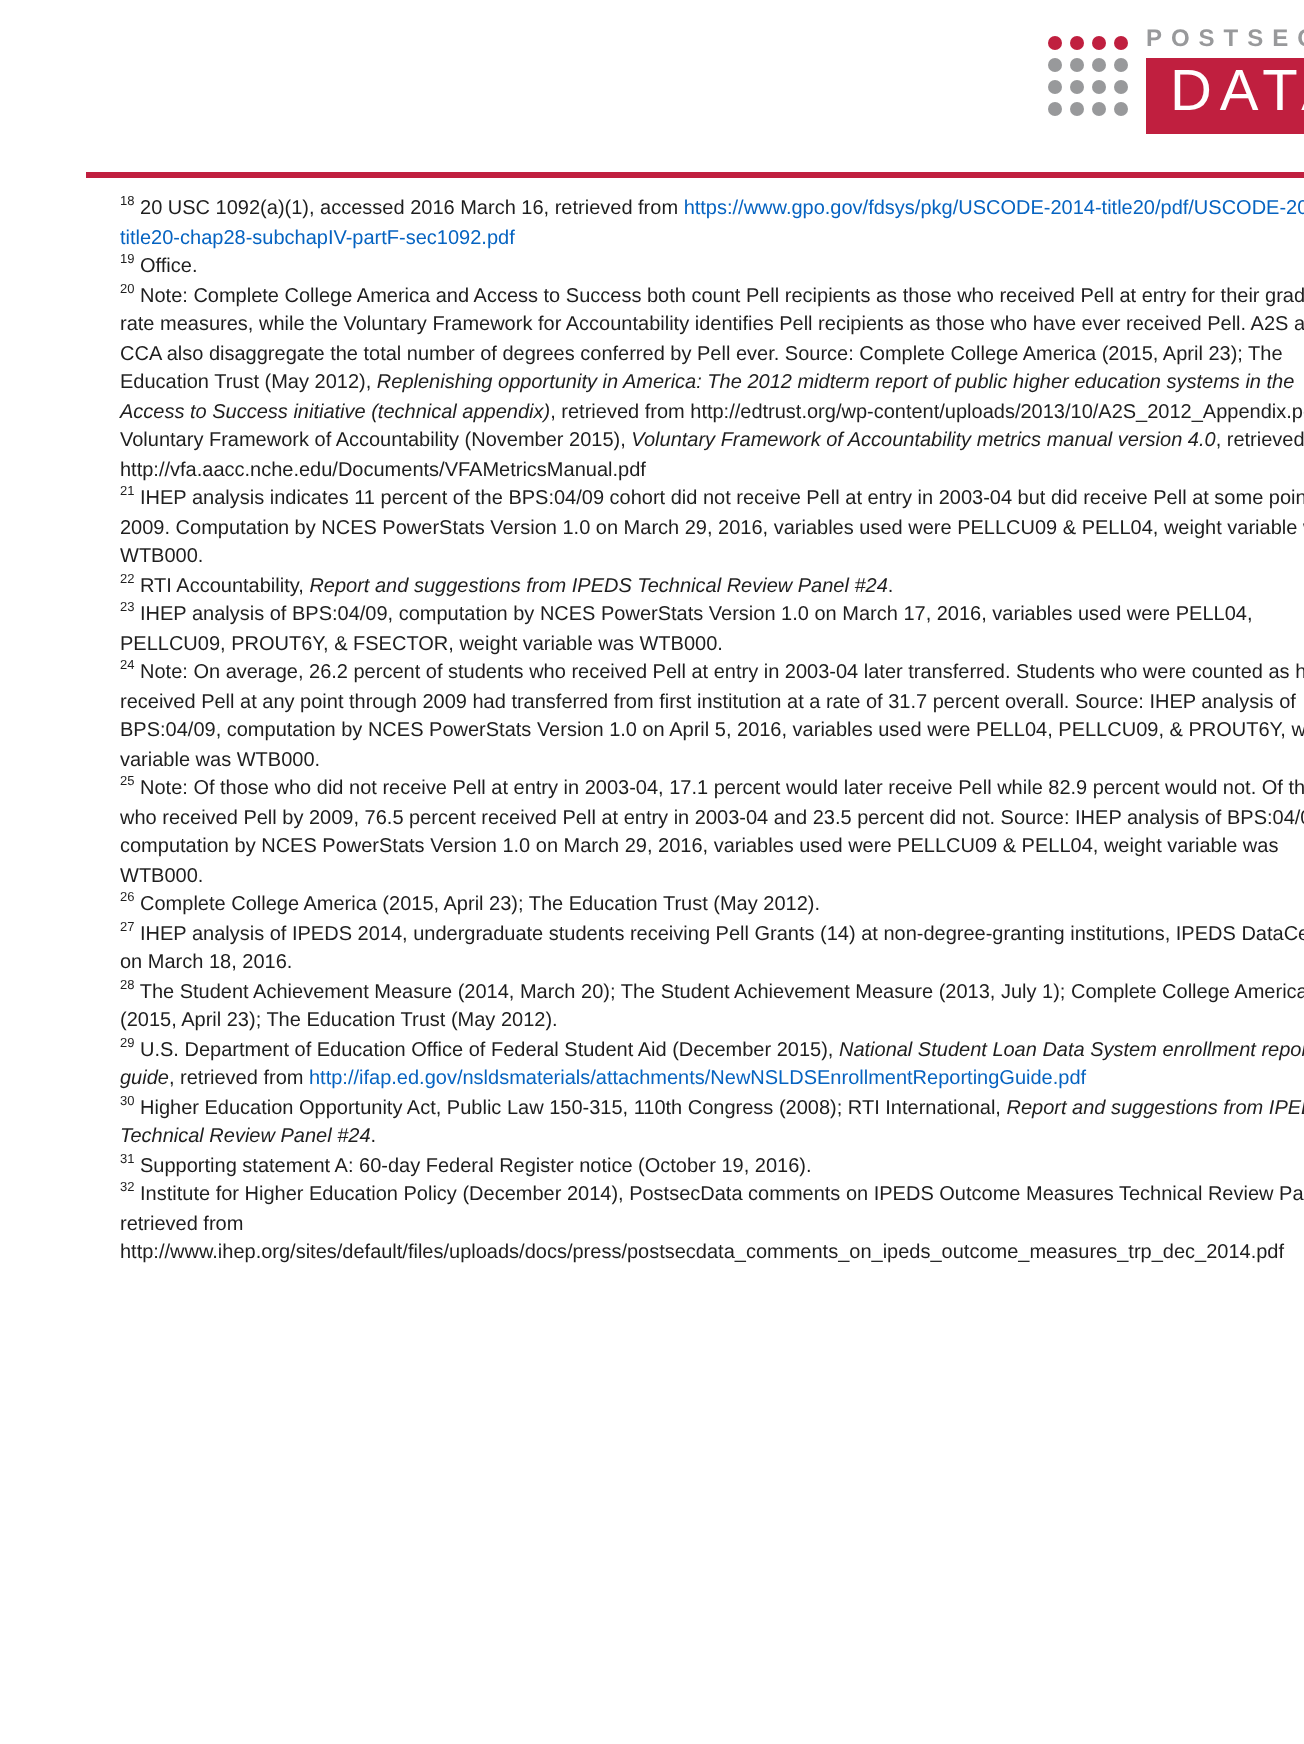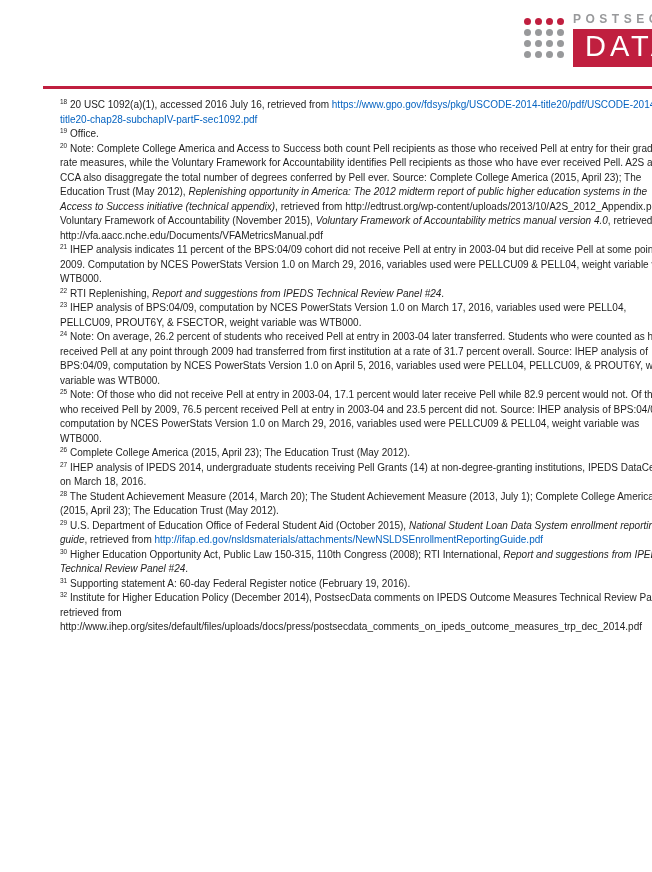--- a/index.html
+++ b/index.html
@@ -79,34 +79,34 @@
       <div class="logo-col">
         <div class="brand-top">POSTSEC</div>
         <div class="brand-box">DATA</div>
       </div>
     </div>
   </header>
 
   <div class="rule"></div>
 
   <main class="footnotes">
-      <p class="footnote"><sup class="fn-num">18</sup> <span>20 USC 1092(a)(1), accessed 2016 July 16, retrieved from </span><a href="#" class="fn-link">https://www.gpo.gov/fdsys/pkg/USCODE-2014-title20/pdf/USCODE-2014-title20-chap28-subchapIV-partF-sec1092.pdf</a></p>
+      <p class="footnote"><sup class="fn-num">18</sup> <span>20 USC 1092(a)(1), accessed 2016 March 16, retrieved from </span><a href="#" class="fn-link">https://www.gpo.gov/fdsys/pkg/USCODE-2014-title20/pdf/USCODE-2014-title20-chap28-subchapIV-partF-sec1092.pdf</a></p>
       <p class="footnote"><sup class="fn-num">19</sup> <span>Office.</span></p>
       <p class="footnote"><sup class="fn-num">20</sup> <span>Note: Complete College America and Access to Success both count Pell recipients as those who received Pell at entry for their graduation rate measures, while the Voluntary Framework for Accountability identifies Pell recipients as those who have ever received Pell. A2S and CCA also disaggregate the total number of degrees conferred by Pell ever. Source: Complete College America (2015, April 23); The Education Trust (May 2012), </span><em>Replenishing opportunity in America: The 2012 midterm report of public higher education systems in the Access to Success initiative (technical appendix)</em><span>, retrieved from http://edtrust.org/wp-content/uploads/2013/10/A2S_2012_Appendix.pdf; Voluntary Framework of Accountability (November 2015), </span><em>Voluntary Framework of Accountability metrics manual version 4.0</em><span>, retrieved from http://vfa.aacc.nche.edu/Documents/VFAMetricsManual.pdf</span></p>
       <p class="footnote"><sup class="fn-num">21</sup> <span>IHEP analysis indicates 11 percent of the BPS:04/09 cohort did not receive Pell at entry in 2003-04 but did receive Pell at some point, by 2009. Computation by NCES PowerStats Version 1.0 on March 29, 2016, variables used were PELLCU09 &amp; PELL04, weight variable was WTB000.</span></p>
-      <p class="footnote"><sup class="fn-num">22</sup> <span>RTI Replenishing, </span><em>Report and suggestions from IPEDS Technical Review Panel #24</em><span>.</span></p>
+      <p class="footnote"><sup class="fn-num">22</sup> <span>RTI Accountability, </span><em>Report and suggestions from IPEDS Technical Review Panel #24</em><span>.</span></p>
       <p class="footnote"><sup class="fn-num">23</sup> <span>IHEP analysis of BPS:04/09, computation by NCES PowerStats Version 1.0 on March 17, 2016, variables used were PELL04, PELLCU09, PROUT6Y, &amp; FSECTOR, weight variable was WTB000.</span></p>
       <p class="footnote"><sup class="fn-num">24</sup> <span>Note: On average, 26.2 percent of students who received Pell at entry in 2003-04 later transferred. Students who were counted as having received Pell at any point through 2009 had transferred from first institution at a rate of 31.7 percent overall. Source: IHEP analysis of BPS:04/09, computation by NCES PowerStats Version 1.0 on April 5, 2016, variables used were PELL04, PELLCU09, &amp; PROUT6Y, weight variable was WTB000.</span></p>
       <p class="footnote"><sup class="fn-num">25</sup> <span>Note: Of those who did not receive Pell at entry in 2003-04, 17.1 percent would later receive Pell while 82.9 percent would not. Of those who received Pell by 2009, 76.5 percent received Pell at entry in 2003-04 and 23.5 percent did not. Source: IHEP analysis of BPS:04/09, computation by NCES PowerStats Version 1.0 on March 29, 2016, variables used were PELLCU09 &amp; PELL04, weight variable was WTB000.</span></p>
       <p class="footnote"><sup class="fn-num">26</sup> <span>Complete College America (2015, April 23); The Education Trust (May 2012).</span></p>
       <p class="footnote"><sup class="fn-num">27</sup> <span>IHEP analysis of IPEDS 2014, undergraduate students receiving Pell Grants (14) at non-degree-granting institutions, IPEDS DataCenter on March 18, 2016.</span></p>
       <p class="footnote"><sup class="fn-num">28</sup> <span>The Student Achievement Measure (2014, March 20); The Student Achievement Measure (2013, July 1); Complete College America (2015, April 23); The Education Trust (May 2012).</span></p>
-      <p class="footnote"><sup class="fn-num">29</sup> <span>U.S. Department of Education Office of Federal Student Aid (October 2015), </span><em>National Student Loan Data System enrollment reporting guide</em><span>, retrieved from </span><a href="#" class="fn-link">http://ifap.ed.gov/nsldsmaterials/attachments/NewNSLDSEnrollmentReportingGuide.pdf</a></p>
+      <p class="footnote"><sup class="fn-num">29</sup> <span>U.S. Department of Education Office of Federal Student Aid (December 2015), </span><em>National Student Loan Data System enrollment reporting guide</em><span>, retrieved from </span><a href="#" class="fn-link">http://ifap.ed.gov/nsldsmaterials/attachments/NewNSLDSEnrollmentReportingGuide.pdf</a></p>
       <p class="footnote"><sup class="fn-num">30</sup> <span>Higher Education Opportunity Act, Public Law 150-315, 110th Congress (2008); RTI International, </span><em>Report and suggestions from IPEDS Technical Review Panel #24</em><span>.</span></p>
-      <p class="footnote"><sup class="fn-num">31</sup> <span>Supporting statement A: 60-day Federal Register notice (February 19, 2016).</span></p>
+      <p class="footnote"><sup class="fn-num">31</sup> <span>Supporting statement A: 60-day Federal Register notice (October 19, 2016).</span></p>
       <p class="footnote"><sup class="fn-num">32</sup> <span>Institute for Higher Education Policy (December 2014), PostsecData comments on IPEDS Outcome Measures Technical Review Panel, retrieved from http://www.ihep.org/sites/default/files/uploads/docs/press/postsecdata_comments_on_ipeds_outcome_measures_trp_dec_2014.pdf</span></p>
     </main>
 
   <footer>
     <span class="page-number">8</span>
   </footer>
 
 </div>
 
 </body></html>

